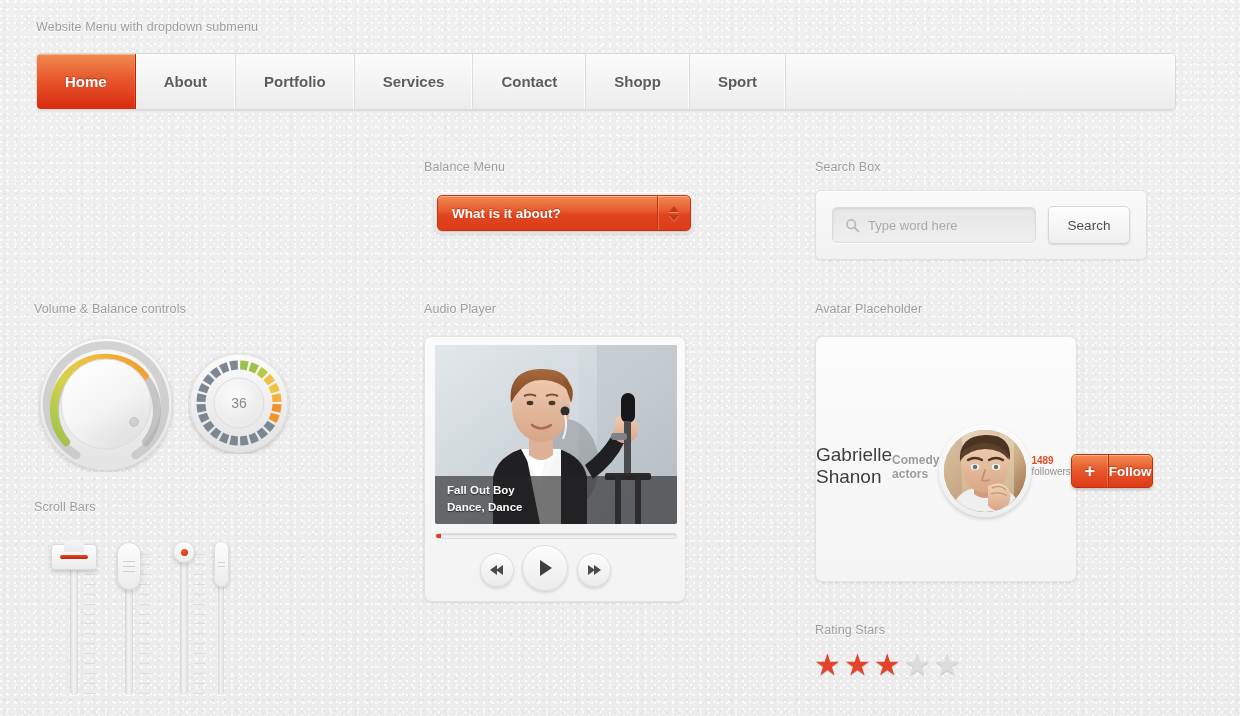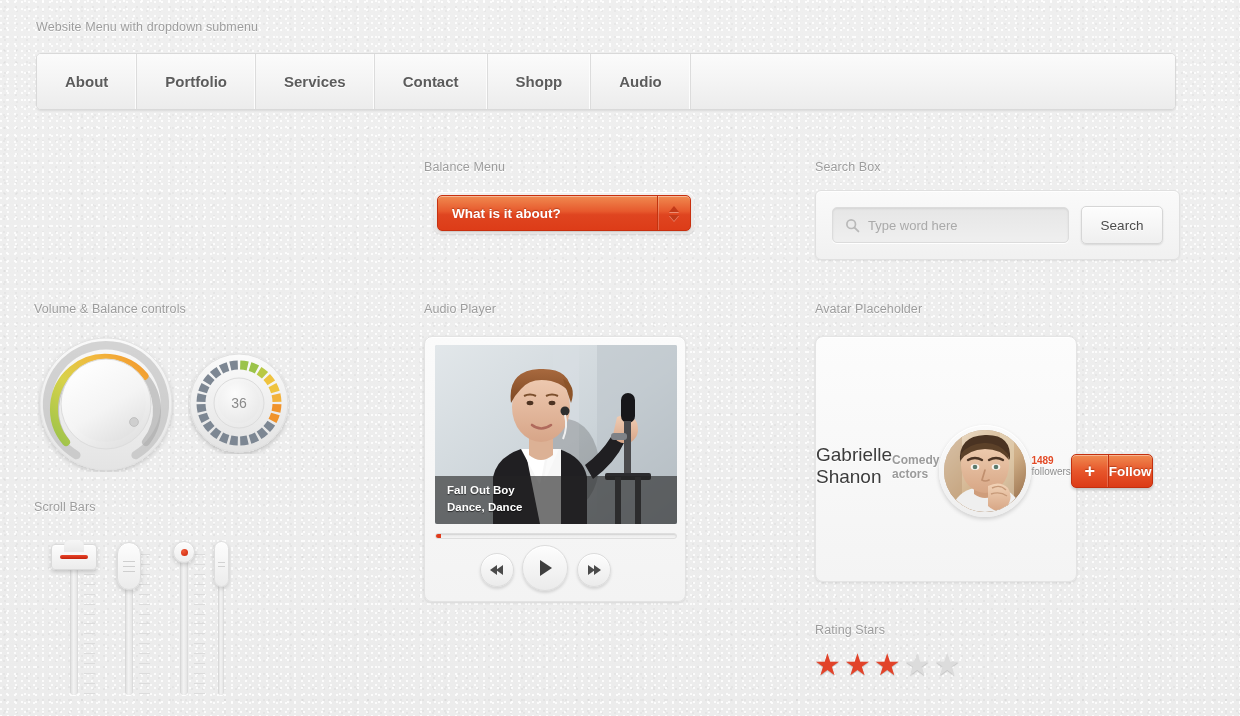--- a/index.html
+++ b/index.html
@@ -61,21 +61,21 @@
   #dd-spin{width:32px;border-left:1px solid #c2340f;
     box-shadow:inset 1px 0 0 rgba(255,255,255,.22);
     display:flex;flex-direction:column;align-items:center;justify-content:center;gap:3px;}
   .spin-up{width:0;height:0;border-left:5px solid transparent;border-right:5px solid transparent;
     border-bottom:6px solid #c23a18;filter:drop-shadow(0 1px 0 rgba(255,255,255,.35));}
   .spin-dn{width:0;height:0;border-left:5px solid transparent;border-right:5px solid transparent;
     border-top:6px solid #c23a18;filter:drop-shadow(0 1px 0 rgba(255,255,255,.35));}
 
   
   #sb-label{left:815px;top:160px;}
-  #search-box{left:815px;top:190px;width:365px;height:70px;
+  #search-box{left:815px;top:190px;width:332px;height:70px;
     background:linear-gradient(#fafafa,#f1f1f1);
     border:1px solid #e0e0e0;border-radius:6px;box-sizing:border-box;
     box-shadow:0 1px 2px rgba(0,0,0,.07), inset 0 1px 0 #fff;
     display:flex;align-items:center;padding:0 16px;gap:12px;}
   #search-field{flex:1;height:36px;border-radius:5px;display:flex;align-items:center;
     gap:8px;padding:0 12px;box-sizing:border-box;
     background:linear-gradient(#e6e6e6,#efefef);
     border:1px solid #dcdcdc;
     box-shadow:inset 0 1px 2px rgba(0,0,0,.08), 0 1px 0 #fff;}
   #search-placeholder{font-size:13px;color:#aaa;}
@@ -151,37 +151,40 @@
   .star{font-size:30px;line-height:30px;cursor:pointer;text-shadow:0 1px 1px rgba(0,0,0,.18);}
   .star.on{color:#e2432a;}
   .star.off{color:#dcdcdc;}
 </style>
 </head>
 <body>
 
 <div class="abs section-label" style="left:36px;top:20px;">Website Menu with dropdown submenu</div>
 
 <div class="abs" id="nav-wrap">
+  <div class="tab active">
+      <span>Home</span>
+    </div>
   <div class="tab">
       <span>About</span>
     </div>
   <div class="tab">
       <span>Portfolio</span>
     </div>
   <div class="tab">
       <span>Services</span>
     </div>
   <div class="tab">
       <span>Contact</span>
     </div>
   <div class="tab">
       <span>Shopp</span>
     </div>
   <div class="tab" style="border-right:1px solid #dcdcdc;">
-      <span>Audio</span>
+      <span>Sport</span>
     </div>
   <div class="tab-filler"></div>
 </div>
 
 <div class="abs section-label" id="dd-label">Balance Menu</div>
 <div class="abs" id="dd-outer">
   <div id="dd-inner">
     <div id="dd-text">What is it about?</div>
     <div id="dd-spin">
       <span class="spin-up"></span>

